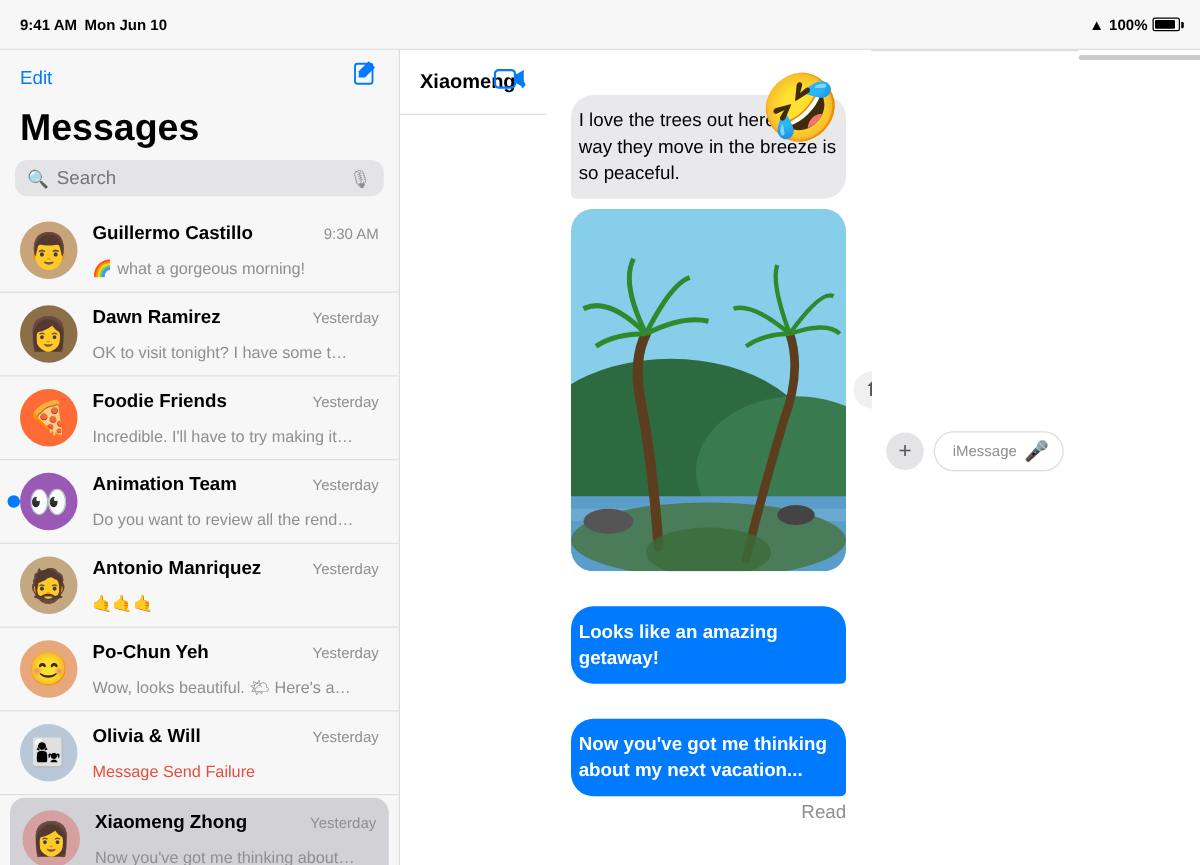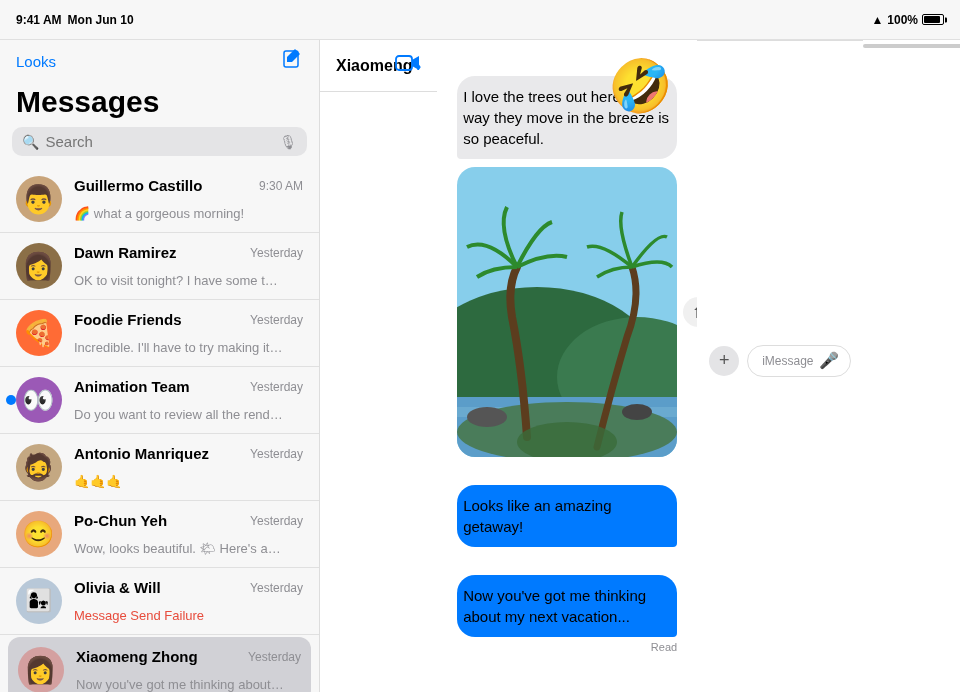--- a/index.html
+++ b/index.html
@@ -182,41 +182,42 @@
       margin-top: 20px;
     }
     .msg-received {
       background: #e9e9eb;
       color: #000;
       align-self: flex-start;
       border-bottom-left-radius: 4px;
     }
     .msg-sent {
       background: #007AFF;
-      color: #000000;
+      color: #ffffff;
       align-self: flex-end;
       border-bottom-right-radius: 4px;
+      font-weight: bold;
     }
     .msg-image {
       align-self: flex-start;
       border-radius: 18px;
       overflow: hidden;
       width: 220px;
       height: 290px;
       position: relative;
     }
     .palm-tree-svg { position: absolute; top: 0; left: 0; width: 100%; height: 100%; }
     .share-btn {
       position: absolute; right: -36px; top: 50%; transform: translateY(-50%);
       width: 30px; height: 30px; background: #f0f0f0; border-radius: 50%;
       display: flex; align-items: center; justify-content: center;
       color: #555; font-size: 16px; cursor: pointer; border: none;
     }
     .msg-image-wrapper { position: relative; align-self: flex-start; }
-    .read-label { align-self: flex-end; font-size: 11px; color: #8e8e93; margin-top: -4px; }
+    .read-label { align-self: flex-end; font-size: 15px; color: #8e8e93; margin-top: -4px; }
 
     
     .input-area {
       border-top: 0.5px solid #ddd;
       padding: 8px 12px 20px;
       display: flex;
       align-items: center;
       gap: 8px;
     }
     .add-btn {
@@ -261,21 +262,21 @@
     <div class="battery">
       <div class="battery-fill"></div>
     </div>
   </div>
 </div>
 
 <div class="app-body">
 
   <div class="sidebar">
     <div class="sidebar-header">
-      <button class="edit-btn">Looks</button>
+      <button class="edit-btn">Edit</button>
       <button class="compose-btn">
         <svg width="22" height="22" viewBox="0 0 22 22" fill="none">
           <rect x="3" y="3" width="14" height="16" rx="2" stroke="#007AFF" stroke-width="1.5" fill="none"></rect>
           <path d="M14 1l5 5-8 8H6v-5L14 1z" fill="#007AFF"></path>
         </svg>
       </button>
     </div>
     <div class="sidebar-title">Messages</div>
     <div class="search-bar">
       <span class="search-icon-svg">🔍</span>

